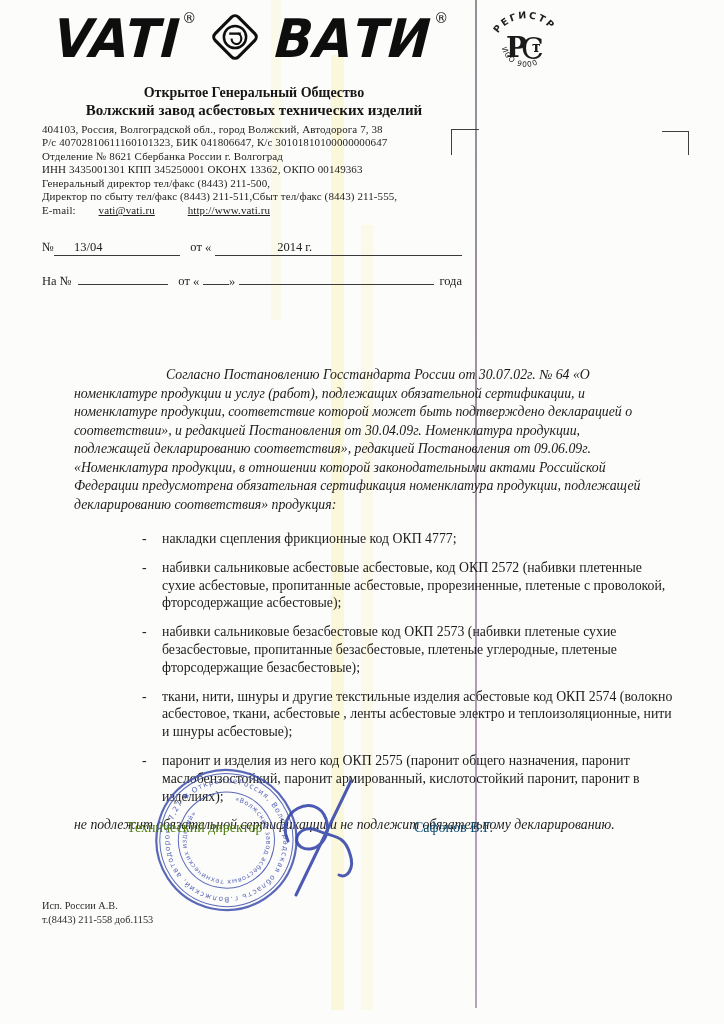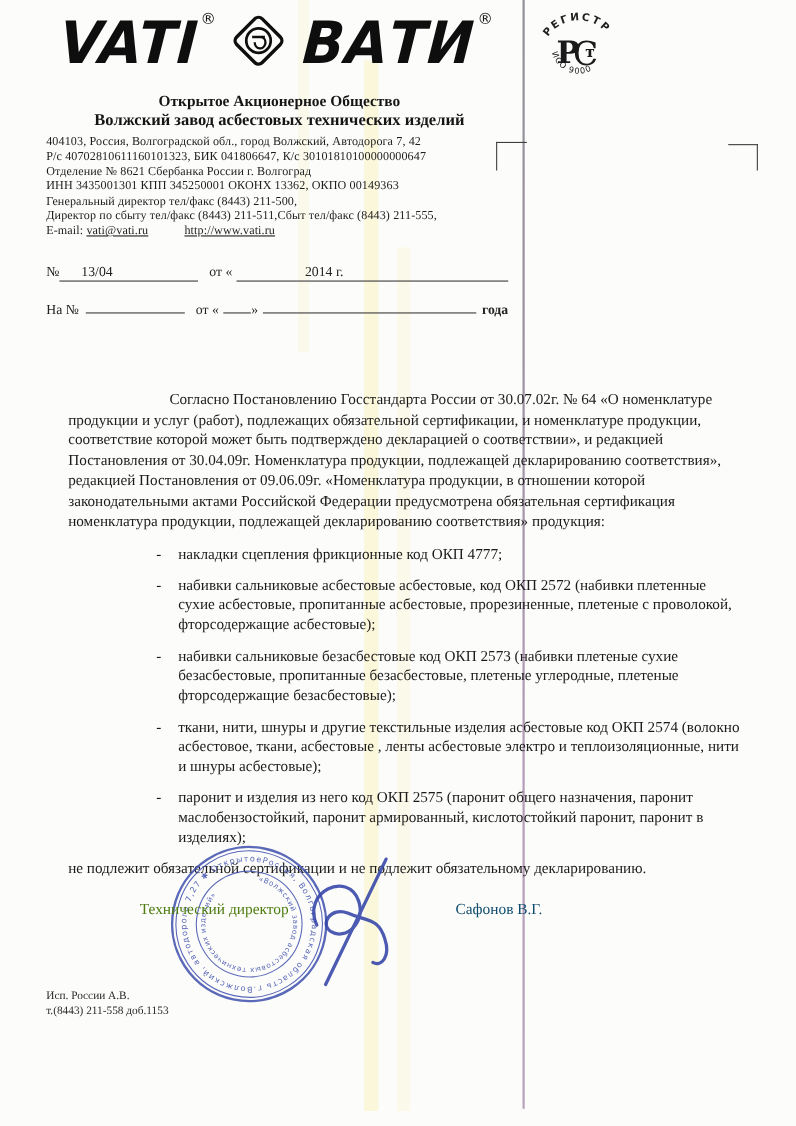--- a/index.html
+++ b/index.html
@@ -36,30 +36,30 @@
   .orgname{position:absolute; left:28px; top:84px; width:452px; text-align:center;
     font-weight:bold; color:#151515;}
   .orgname .l1{font-size:14px; line-height:17px;}
   .orgname .l2{font-size:15px; line-height:18px;}
   
   .contacts{position:absolute; left:42px; top:123px; font-size:11px; line-height:13.4px;
     color:#1d1d1d; letter-spacing:.1px; width:430px;}
   .contacts .email-row{margin-top:1px;}
   .contacts .u{ text-decoration:underline;}
   .contacts .web{margin-left:30px;}
-  .contacts .em{margin-left:0;}
+  .contacts .em{margin-left:20px;}
   
   .refs{position:absolute; left:42px; top:240px; font-size:12.5px; color:#222; width:420px;}
   .refrow{display:flex; align-items:baseline; margin-bottom:13px; white-space:nowrap;}
   .uline{display:inline-block; border-bottom:1.3px solid #3a3a3a; height:15px; vertical-align:baseline;}
   .refrow .sp{margin-left:10px; margin-right:4px;}
   
   .bodytext{position:absolute; left:58px; top:350px; width:616px;
     font-size:13.8px; line-height:18.5px; color:#1b1b1b;}
-  .bodytext p{margin:4px;}
+  .bodytext p{margin:16px;font-style:italic;}
   .intro{text-indent:92px;}
   .plist{list-style:none; margin:11px 0 0 0; padding:0;}
   .plist li{position:relative; padding-left:104px; margin-bottom:11px; line-height:17.8px;}
   .plist .dash{position:absolute; left:84px; top:0;}
   .conclusion{margin-top:7px !important;}
   
   .sig-title{position:absolute; left:127px; top:820px; font-size:14px; color:#4d7c0f;}
   .sig-name{position:absolute; left:414px; top:820px; font-size:14px; color:#0c4a6e;}
   .seal{position:absolute; left:146px; top:760px; transform:rotate(12deg); opacity:.85;}
   .handsig{position:absolute; left:256px; top:763px; opacity:.9;}
@@ -105,26 +105,26 @@
       <text font-family="DejaVu Sans, sans-serif" font-size="7.5" fill="#1e1e1e" letter-spacing="1">
         <textPath href="#rBot" xlink:href="#rBot" startOffset="6">ИСО 9000</textPath>
       </text>
       <text x="20" y="52" font-family="DejaVu Serif, serif" font-size="28" font-weight="bold" fill="#1a1a1a">Р</text>
       <text x="35" y="54" font-family="DejaVu Serif, serif" font-size="30" fill="#1a1a1a">С</text>
       <text x="46" y="47" font-family="DejaVu Serif, serif" font-size="14" font-weight="bold" fill="#1a1a1a">т</text>
     </svg>
   </div>
 
   <div class="orgname">
-    <div class="l1">Открытое Акционерное Общество</div>
+    <div class="l1">Открытое Генеральный Общество</div>
     <div class="l2">Волжский завод асбестовых технических изделий</div>
   </div>
 
   <div class="contacts">
-    <div>404103,  Россия,  Волгоградской обл., город Волжский,  Автодорога 7, 42</div>
+    <div>404103,  Россия,  Волгоградской обл., город Волжский,  Автодорога 7, 38</div>
     <div>Р/с 40702810611160101323, БИК 041806647, К/с 30101810100000000647</div>
     <div>Отделение № 8621 Сбербанка России г. Волгоград</div>
     <div>ИНН 3435001301 КПП 345250001 ОКОНХ 13362, ОКПО 00149363</div>
     <div>Генеральный директор тел/факс (8443) 211-500,</div>
     <div>Директор по сбыту тел/факс (8443) 211-511,Сбыт тел/факс (8443) 211-555,</div>
     <div class="email-row">
       <span>E-mail:</span>
       <span class="u em">vati@vati.ru</span>
       <span class="u web">http://www.vati.ru</span>
     </div>
@@ -137,21 +137,21 @@
       <span class="sp">от «</span>
       <span class="uline" style="width:205px; padding-left:62px;">2014 г.</span>
     </div>
     <div class="refrow">
       <span>На №</span>
       <span class="uline" style="width:92px; margin-left:6px;"></span>
       <span class="sp">от «</span>
       <span class="uline" style="width:26px;"></span>
       <span>»</span>
       <span class="uline" style="width:198px; margin-left:4px;"></span>
-      <span style="margin-left:5px;font-weight:bold;">года</span>
+      <span style="margin-left:5px;">года</span>
     </div>
   </div>
 
   <div class="bodytext">
     <p class="intro">Согласно Постановлению Госстандарта России от 30.07.02г. № 64  «О номенклатуре продукции и услуг (работ), подлежащих обязательной сертификации, и номенклатуре продукции, соответствие которой может быть подтверждено декларацией о соответствии», и редакцией Постановления от 30.04.09г. Номенклатура продукции, подлежащей декларированию соответствия», редакцией Постановления от 09.06.09г. «Номенклатура продукции, в отношении которой законодательными актами Российской Федерации предусмотрена обязательная сертификация номенклатура продукции, подлежащей декларированию соответствия» продукция:</p>
     <ul class="plist">
       <li>
         <span class="dash">-</span>
         <span>накладки сцепления фрикционные код ОКП 4777;</span>
       </li>

